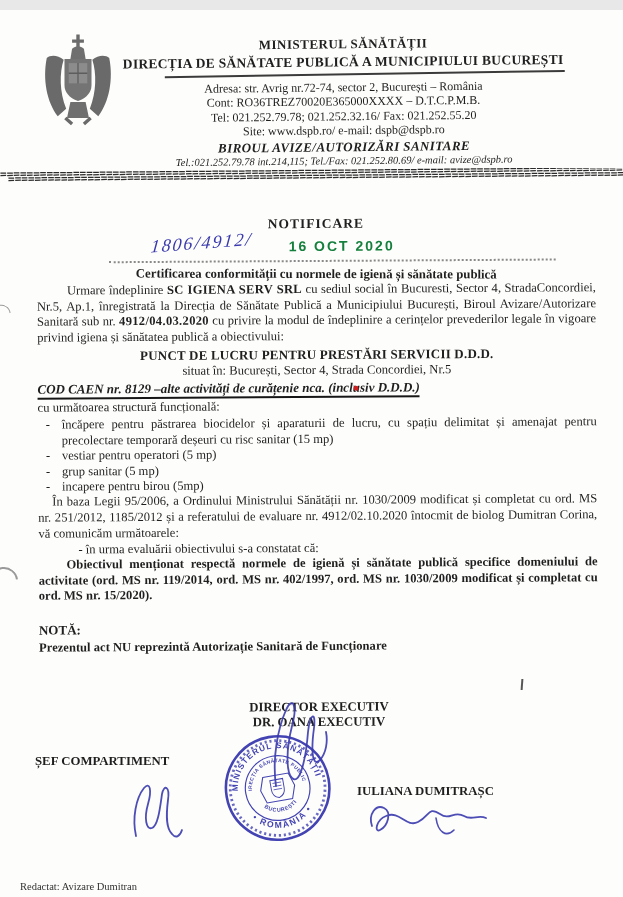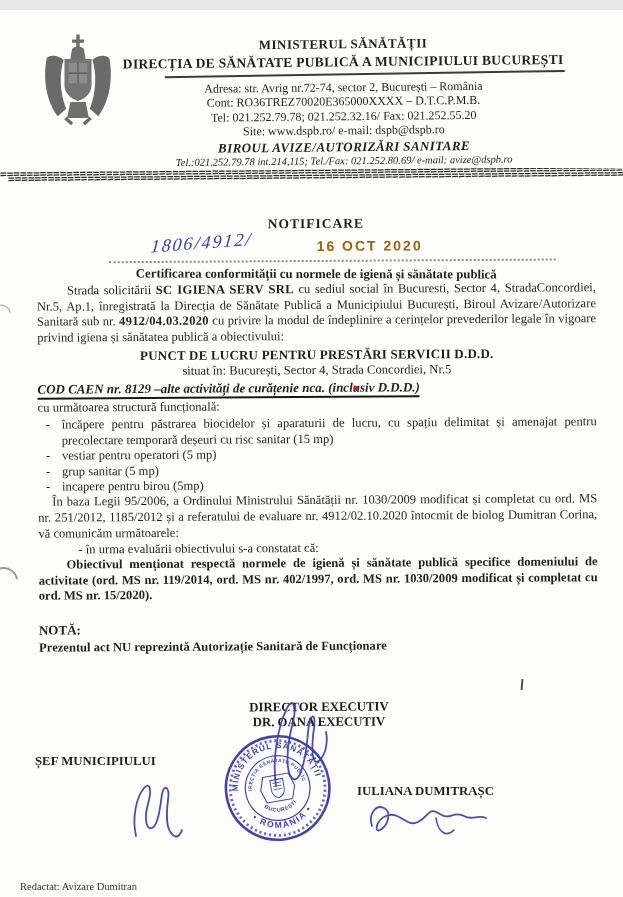--- a/index.html
+++ b/index.html
@@ -26,21 +26,21 @@
   
   .main { padding:0 26px 0 38px; transform:rotate(-0.35deg); }
   .title { text-align:center; font-weight:bold; font-size:13.5px; letter-spacing:1px; margin-top:32px; }
   .regline { position:relative; margin:2px 40px 0 72px; border-bottom:2px dotted #8a8a8a; height:26px; }
   .handwritten {
     position:absolute; left:42px; top:-2px; color:#3a3aae;
     font-style:italic; font-size:18px; letter-spacing:2px;
     transform:rotate(-4deg) skewX(-10deg);
   }
   .datestamp {
-    position:absolute; left:208px; top:4px; color:#a16207;
+    position:absolute; left:180px; top:4px; color:#15803d;
     font-family:"Liberation Sans","DejaVu Sans",sans-serif;
     font-weight:bold; font-size:14px; letter-spacing:2px; white-space:nowrap;
   }
   .subtitle { text-align:center; font-weight:bold; font-size:12.8px; margin-top:5px; transform:rotate(0.5deg); }
   p.body-par { font-size:12.6px; line-height:15.6px; text-align:justify; margin:0; }
   .p1 { margin-top:11px; text-indent:30px; }
   .p1 b { letter-spacing:0.3px; }
   .center { text-align:center; }
   .obj-title { font-weight:bold; font-size:13px; margin-top:3px; letter-spacing:0.2px; }
   .obj-loc { font-size:12.6px; margin-top:0px; }
@@ -111,21 +111,21 @@
   <div class="main">
     <div class="title">NOTIFICARE</div>
 
     <div class="regline">
       <span class="handwritten">1806/4912/</span>
       <span class="datestamp">16 OCT 2020</span>
     </div>
 
     <div class="subtitle">Certificarea conformității cu normele de igienă și sănătate publică</div>
 
-    <p class="body-par p1"><span>Strada solicitării</span>
+    <p class="body-par p1"><span>Urmare îndeplinire</span>
       <b>SC IGIENA SERV SRL</b>
       <span>cu sediul social în Bucuresti, Sector 4, StradaConcordiei, Nr.5, Ap.1, înregistrată la Direcția de Sănătate Publică a Municipiului București, Biroul Avizare/Autorizare Sanitară sub nr.</span>
       <b>4912/04.03.2020</b>
       <span>cu privire la modul de îndeplinire a cerințelor prevederilor legale în vigoare privind igiena și sănătatea publică a obiectivului:</span></p>
 
     <div class="center obj-title">PUNCT DE LUCRU PENTRU PRESTĂRI SERVICII D.D.D.</div>
     <div class="center obj-loc">situat în: București, Sector 4, Strada Concordiei, Nr.5</div>
 
     <div class="caen">
       <span class="u">COD CAEN nr. 8129 –alte activități de curățenie nca. (inclusiv D.D.D.)</span>
@@ -147,21 +147,21 @@
     <div class="note-label">NOTĂ:</div>
     <div class="note-text">Prezentul act NU reprezintă Autorizație Sanitară de Funcționare</div>
 
     <div class="center director">
       <span>DIRECTOR EXECUTIV</span><br>
       <span>DR. OANA EXECUTIV</span>
     </div>
   </div>
 
   <div class="sig-left">
-    <span>ȘEF MUNICIPIULUI</span><br>
+    <span>ȘEF COMPARTIMENT</span><br>
   </div>
   <div class="sig-right">
     <br>
     <span>IULIANA DUMITRAȘC</span>
   </div>
 
   <div class="stamp-wrap">
     <svg width="112" height="112" viewBox="0 0 104 104">
       <circle cx="52" cy="52" r="48" fill="none" stroke="#3434ad" stroke-width="2.4"></circle>
       <circle cx="52" cy="52" r="44" fill="none" stroke="#3434ad" stroke-width="2.6" stroke-dasharray="2 2.6" opacity="0.8"></circle>

